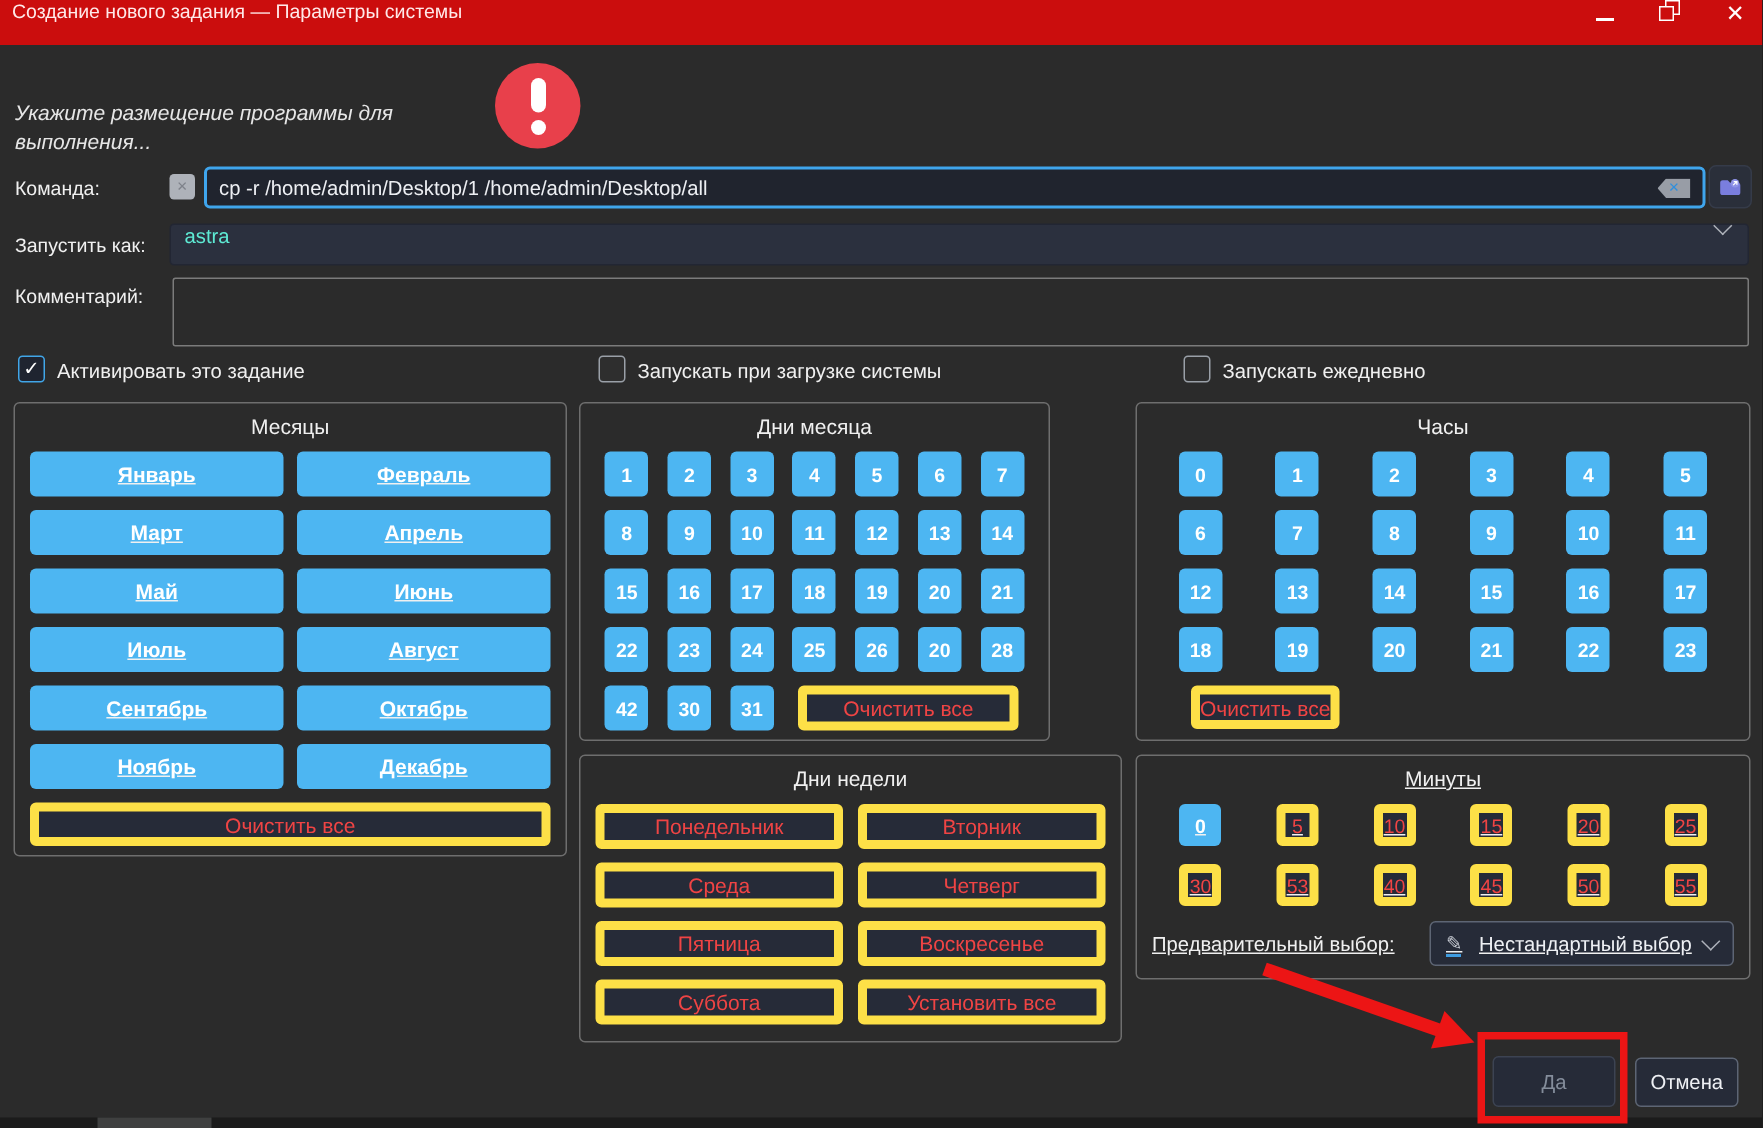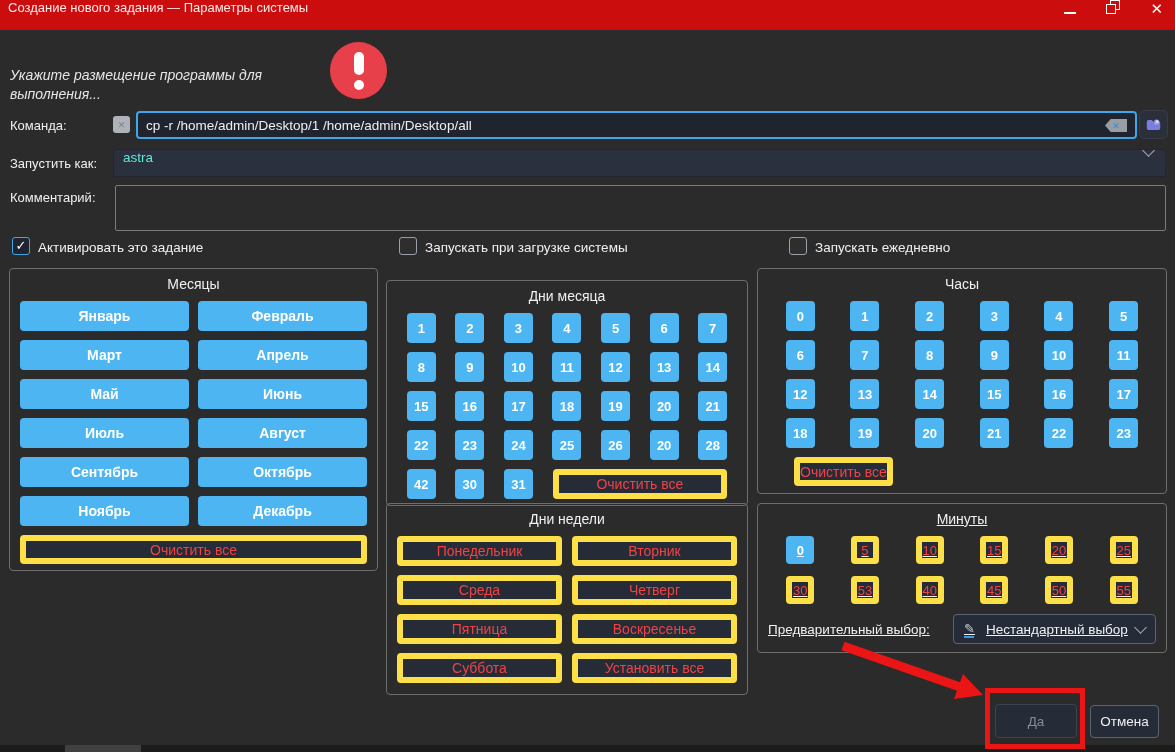--- a/index.html
+++ b/index.html
@@ -55,21 +55,21 @@
   .cbox.off{background:#2e2e2e;border:1.5px solid #9aa0a8;}
   
   .panel{position:absolute;box-sizing:border-box;border:1px solid #6e6e6e;border-radius:4px;padding:0 10px 9px;}
   .panel-title{text-align:center;font-size:14px;color:#f0f0f0;padding:7px 0 9px;}
   .tbtn{display:block;border:none;border-radius:4px;cursor:pointer;font-family:inherit;padding:0;box-sizing:border-box;}
   .sel{background:#4db6f2;color:#fff;font-weight:700;}
   .dark{background:#262b38;border:6px solid #fde047;color:#ef4444;}
   .wide{height:30px;width:100%;font-size:14px;}
   .sq{width:29px;height:30px;font-size:13px;justify-self:center;}
   .msq{width:28px;height:28px;font-size:13px;justify-self:center;}
-  .g2{display:grid;grid-template-columns:1fr 1fr;gap:9px;}
+  .g2{display:grid;grid-template-columns:1fr 1fr;gap:9px;text-decoration:underline;}
   .g7{display:grid;grid-template-columns:repeat(7,1fr);row-gap:9px;}
   .g6{display:grid;grid-template-columns:repeat(6,1fr);row-gap:9px;}
   .gw{display:grid;grid-template-columns:1fr 1fr;gap:9px 10px;}
   .gm{display:grid;grid-template-columns:repeat(6,1fr);row-gap:12px;}
   .clearfull{width:100%;height:29px;font-size:14px;margin-top:9px;}
   .clearhours{display:block;height:29px;font-size:14px;margin:9px 26px 0;width:auto;}
   .clearspan{grid-column:4 / 8;height:30px;font-size:14px;margin:0 10px;justify-self:stretch;}
   .preset-row{display:flex;align-items:center;margin-top:10px;}
   .preset-label{font-size:13.5px;color:#f0f0f0;}
   .preset-combo{margin-left:auto;width:203px;height:30px;box-sizing:border-box;background:#262b38;
@@ -160,21 +160,21 @@
         <button class="tbtn sel wide">Июль</button>
         <button class="tbtn sel wide">Август</button>
         <button class="tbtn sel wide">Сентябрь</button>
         <button class="tbtn sel wide">Октябрь</button>
         <button class="tbtn sel wide">Ноябрь</button>
         <button class="tbtn sel wide">Декабрь</button>
       </div>
     <button class="tbtn dark clearfull">Очистить все</button>
   </div>
 
-  <div class="panel" style="left:386px;top:280px;width:362px;height:226px;">
+  <div class="panel" style="left:386px;top:268px;width:314px;height:226px;">
     <div class="panel-title">Дни месяца</div>
     <div class="g7">
         <button class="tbtn sel sq">1</button>
         <button class="tbtn sel sq">2</button>
         <button class="tbtn sel sq">3</button>
         <button class="tbtn sel sq">4</button>
         <button class="tbtn sel sq">5</button>
         <button class="tbtn sel sq">6</button>
         <button class="tbtn sel sq">7</button>
         <button class="tbtn sel sq">8</button>

